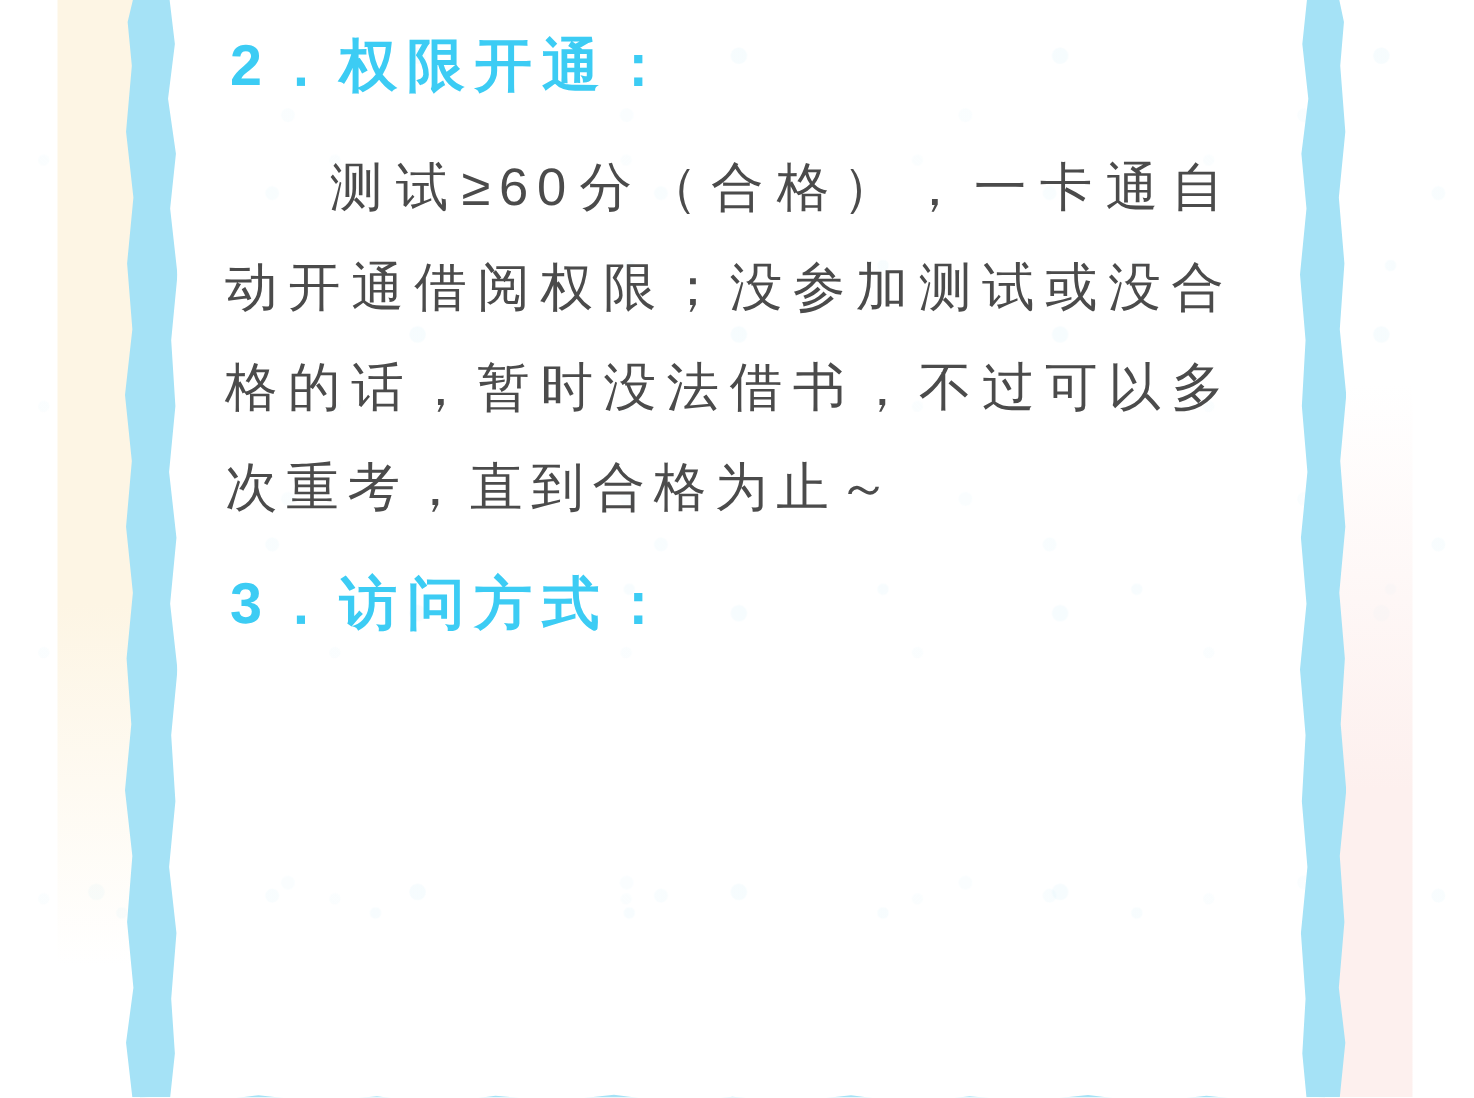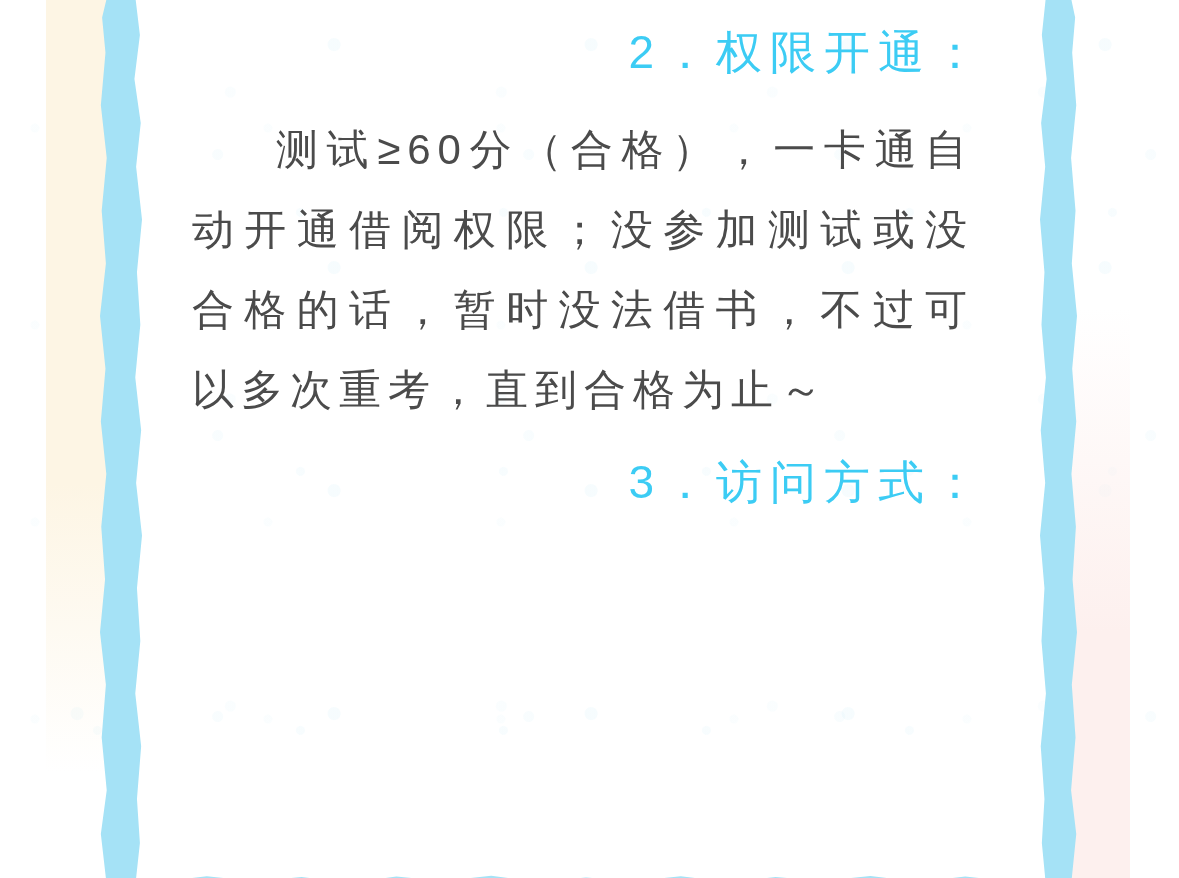--- a/index.html
+++ b/index.html
@@ -58,26 +58,26 @@
     position:absolute;left:180px;top:6px;width:806px;
     color:var(--body-text);
   }
   .intro-line{
     margin:0;
     font-size:42px;line-height:80px;letter-spacing:7px;
     text-align:justify;text-justify:inter-ideograph;
   }
   .section-heading{
     margin:18px 0 0 4px;
-    font-size:46px;line-height:56px;font-weight:400;
-    letter-spacing:8px;color:var(--heading);text-align:right;
+    font-size:46px;line-height:56px;font-weight:700;
+    letter-spacing:8px;color:var(--heading);
   }
   .section-heading.second{margin-top:24px;}
   .section-body{
-    margin:30px 12px 0;
+    margin:30px 0 0;
     font-size:42px;line-height:80px;letter-spacing:7px;
     text-indent:84px;
     text-align:justify;text-justify:inter-ideograph;
   }
 </style>
 </head>
 <body>
 
 <div class="canvas">
   <div class="paper-tint-left"></div>

